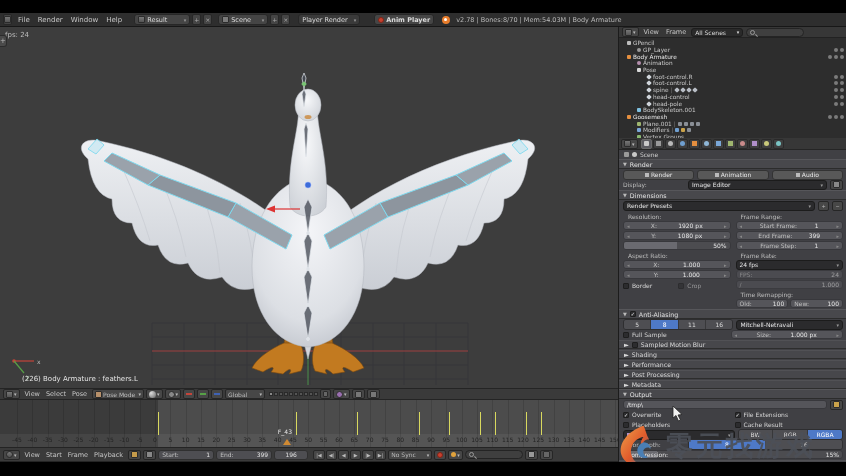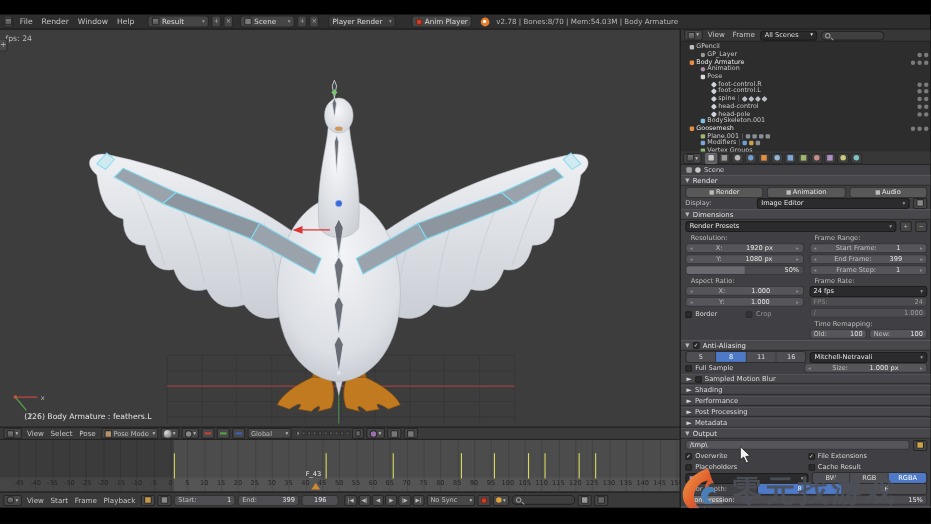--- a/index.html
+++ b/index.html
@@ -153,21 +153,21 @@
       <span class="ico ico-grid" style="background:#7a7a7a;"></span>
       <span>Scene</span>
       <span class="car" style="margin-left:auto;">▾</span>
     </div>
     <div class="sqbtn">+</div>
     <div class="sqbtn">×</div>
     <div class="wdg" style="width:62px;margin-left:6px;background:#3a3a3a;">
       <span>Player Render</span>
       <span class="car" style="margin-left:auto;">▾</span>
     </div>
-    <div class="wdg" style="margin-left:12px;">
+    <div class="wdg" style="margin-left:12px;font-weight:bold;">
       <span class="ico ico-dot-red"></span>
       <span>Anim Player</span>
     </div>
     <span class="ico ico-blender" style="margin-left:6px;"></span>
     <span class="stats">v2.78 | Bones:8/70 | Mem:54.03M | Body Armature</span>
   </div>
 
   <div class="viewport">
     <svg width="618" height="361" viewBox="0 0 618 361">
       <defs>

